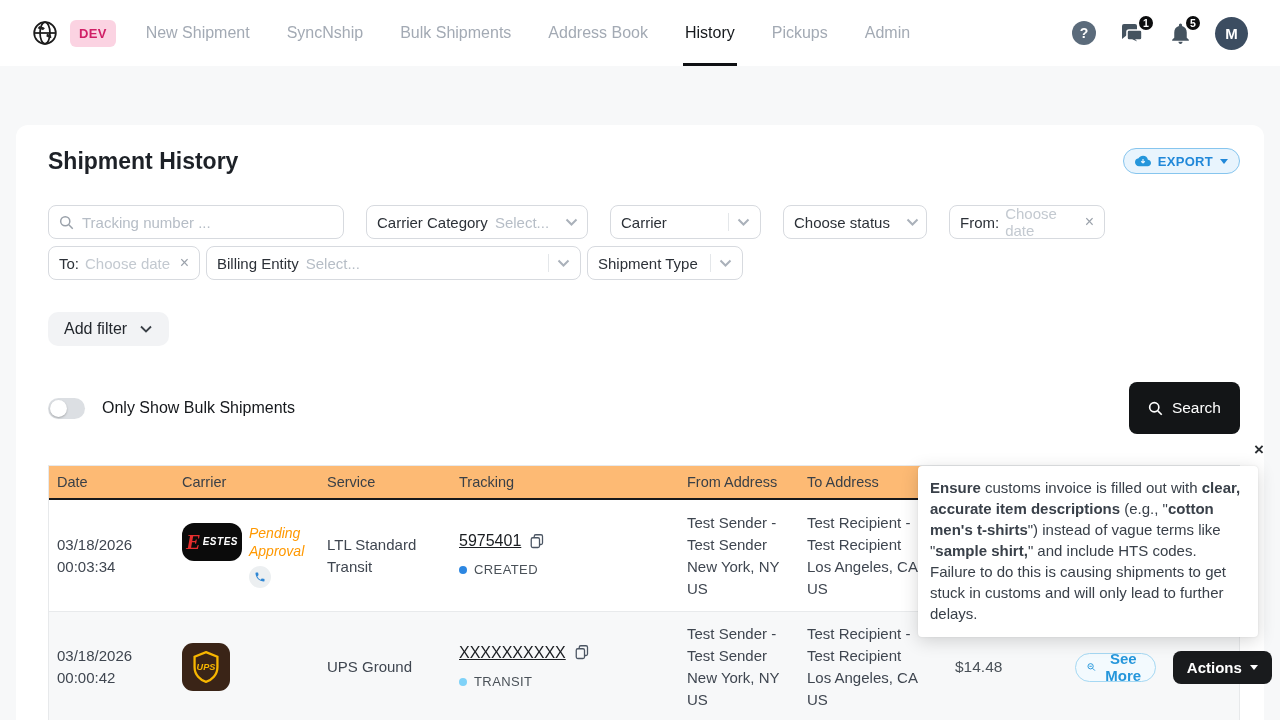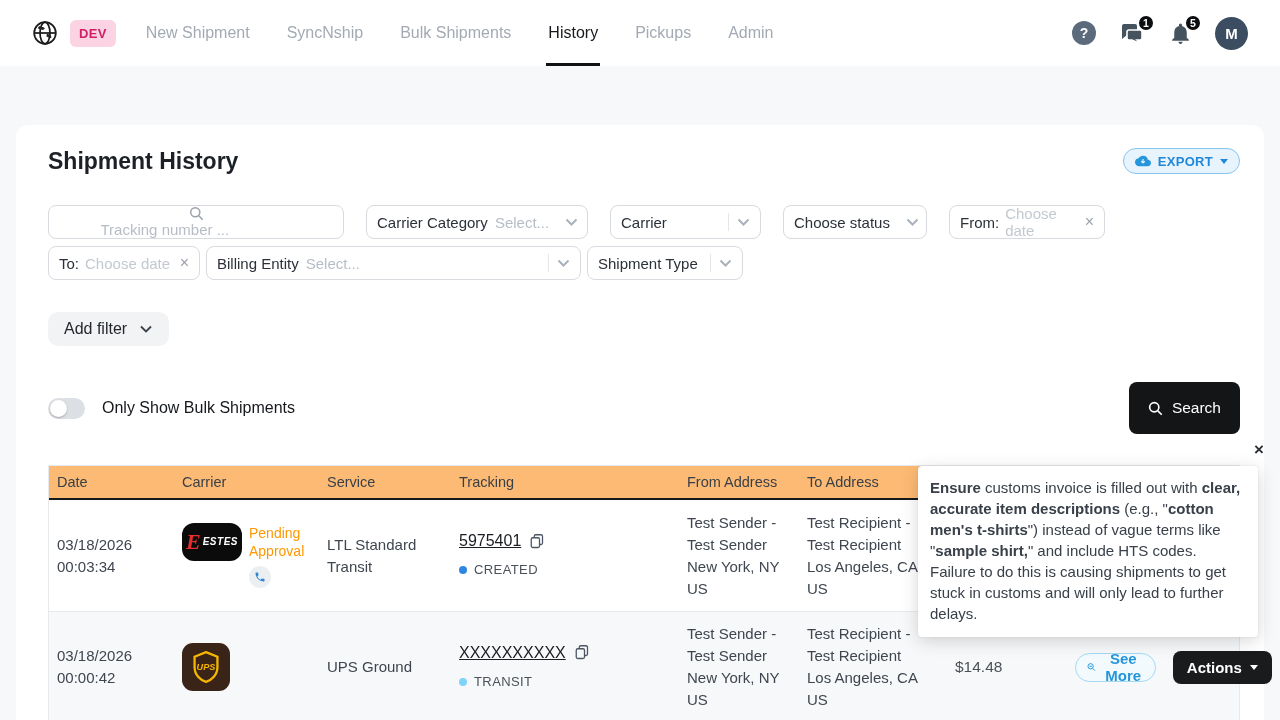--- a/index.html
+++ b/index.html
@@ -44,21 +44,21 @@
   .filters { display:flex; gap:22px; padding-left:16px; margin-top:0; }
   .filters.row2 { margin-top:7px; gap:6px; }
   .fbox { display:flex; align-items:center; height:34px; border:1px solid #d7dadf; border-radius:8px;
           background:#fff; padding:0 10px; font-size:15px; color:#2c3138; cursor:pointer; }
   .fbox .lbl { color:#2c3138; white-space:nowrap; }
   .fbox .val { color:#b6bdc6; margin-left:7px; white-space:nowrap; }
   .fbox .spacer { flex:1; }
   .sep { width:1px; height:18px; background:#e4e7ea; margin:0 8px; }
   .chev { color:#aab1ba; display:flex; }
   .clear-x { color:#9aa1aa; font-size:16px; margin-left:8px; cursor:pointer; }
-  .track-box { width:296px;flex-direction:column; }
+  .track-box { width:296px; }
   .track-box input { border:none; outline:none; flex:1; font-size:15px; color:#2c3138; margin-left:8px;
                      font-family:"Liberation Sans",sans-serif; background:transparent; }
   .track-box input::placeholder { color:#b6bdc6; }
   .w-cc { width:222px; } .w-carrier { width:151px; } .w-status { width:144px; }
   .w-from { width:156px; } .w-to { width:152px; } .w-billing { width:375px; } .w-stype { width:156px; }
   .date-ph { color:#c3c9d0; margin-left:6px; }
 
   .add-filter { display:flex; align-items:center; gap:12px; height:34px; padding:0 16px; margin:32px 0 0 16px;
                 background:#f2f3f5; border:none; border-radius:10px; font-size:16px; color:#23272d;
                 cursor:pointer; font-family:"Liberation Sans",sans-serif; }
@@ -89,21 +89,21 @@
   .status-line { display:flex; align-items:center; gap:7px; margin-top:7px; }
   .dot { width:8px; height:8px; border-radius:50%; flex:none; }
   .status-txt { font-size:13px; color:#4a5158; letter-spacing:.4px; }
 
   .carrier-cell { display:flex; flex-direction:column; gap:5px; }
   .carrier-top { display:flex; align-items:center; gap:7px; }
   .estes-logo { width:60px; height:38px; background:#0b0b0b; border-radius:12px; display:flex;
                 align-items:center; justify-content:center; gap:2px; flex:none; cursor:pointer; }
   .estes-e { color:#e62e2e; font-size:22px; font-weight:bold; font-style:italic; font-family:"Liberation Serif",serif; }
   .estes-txt { color:#fff; font-size:10px; font-weight:bold; font-style:italic; letter-spacing:.5px; }
-  .approval { color:#ff9800; font-size:14px; line-height:18px; width:66px; }
+  .approval { color:#ff9800; font-size:14px; line-height:18px; width:66px;font-style:italic; }
   .phone-badge { width:22px; height:22px; border-radius:50%; background:#eceff1; margin-left:67px;
                  display:flex; align-items:center; justify-content:center; }
   .ups-logo { width:48px; height:48px; background:#3a2417; border-radius:11px; display:flex;
               align-items:center; justify-content:center; cursor:pointer; }
   .dhl-logo { width:48px; height:48px; background:#ffcc00; border-radius:8px; margin-top:19px; }
 
   .actions-cell { display:flex; justify-content:flex-end; align-items:center; gap:17px; padding-right:15px; }
   .see-more { display:flex; align-items:center; gap:7px; height:29px; padding:0 11px; background:#f3fafe;
               border:1px solid #a5d8f3; border-radius:15px; color:#2596db; font-size:15px; font-weight:bold;
               cursor:pointer; font-family:"Liberation Sans",sans-serif; }
@@ -132,20 +132,21 @@
         <line x1="2" y1="12" x2="22" y2="12"></line>
         <path d="M6 6.5c2 1.5 3.5.5 5 2" stroke-width="2.6" stroke="#222"></path>
         <path d="M13.5 14c1.8.3 2.5 1.6 4.2 1.4" stroke-width="2.6" stroke="#222"></path>
       </svg>
     </span>
     <span class="env-badge">DEV</span>
     <nav class="nav-links">
       <a class="nav-link">New Shipment</a>
       <a class="nav-link">SyncNship</a>
       <a class="nav-link">Bulk Shipments</a>
+      <a class="nav-link">Address Book</a>
       <a class="nav-link active">History</a>
       <a class="nav-link">Pickups</a>
       <a class="nav-link">Admin</a>
     </nav>
   </div>
   <div class="nav-right">
     <span class="icon-wrap">
       <span class="help-circle">?</span>
     </span>
     <span class="icon-wrap">

